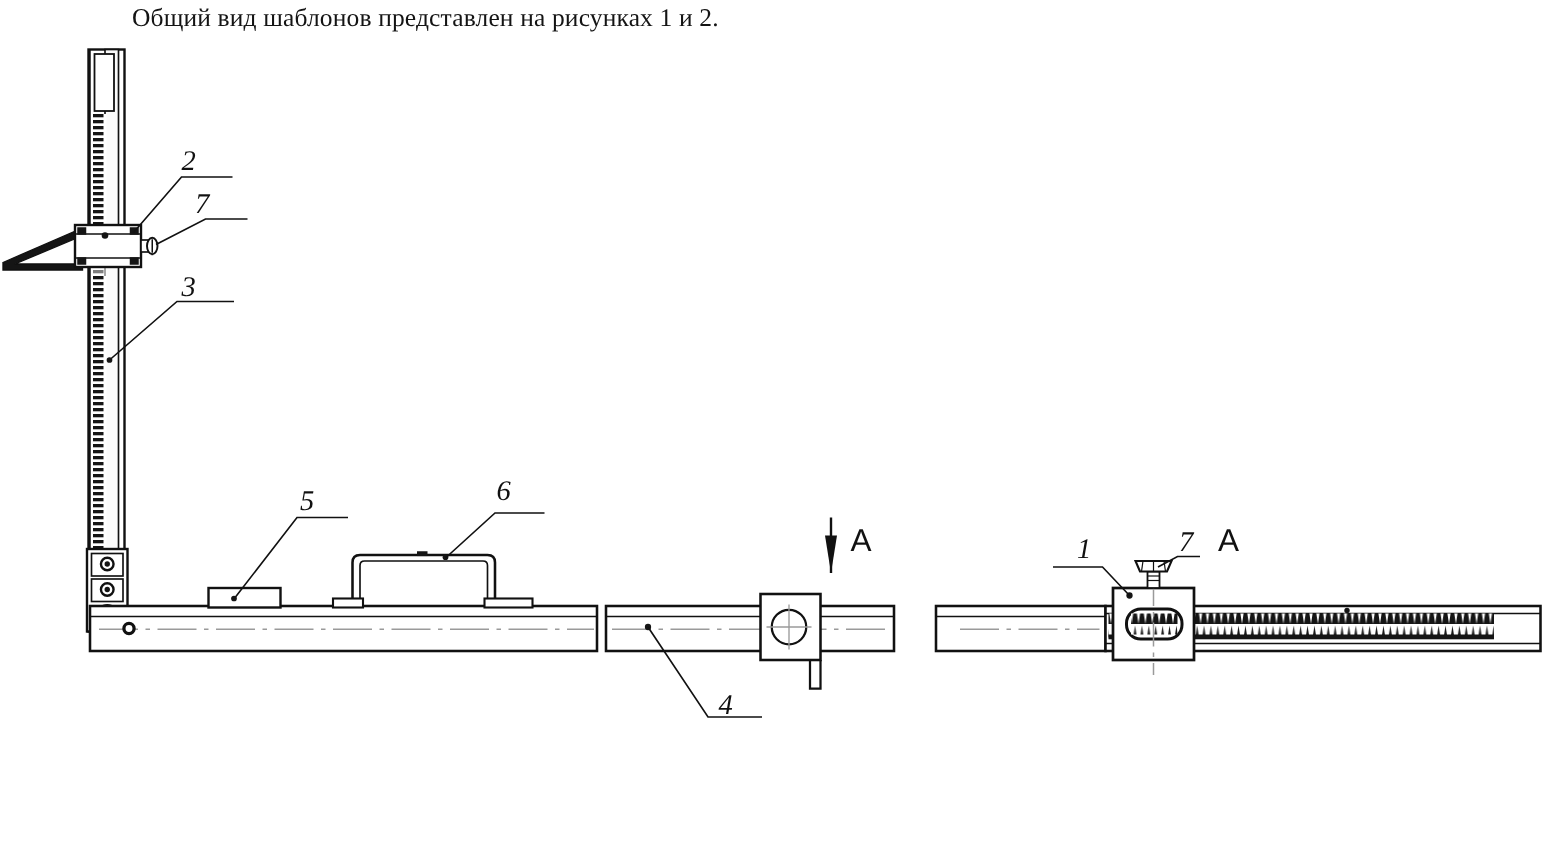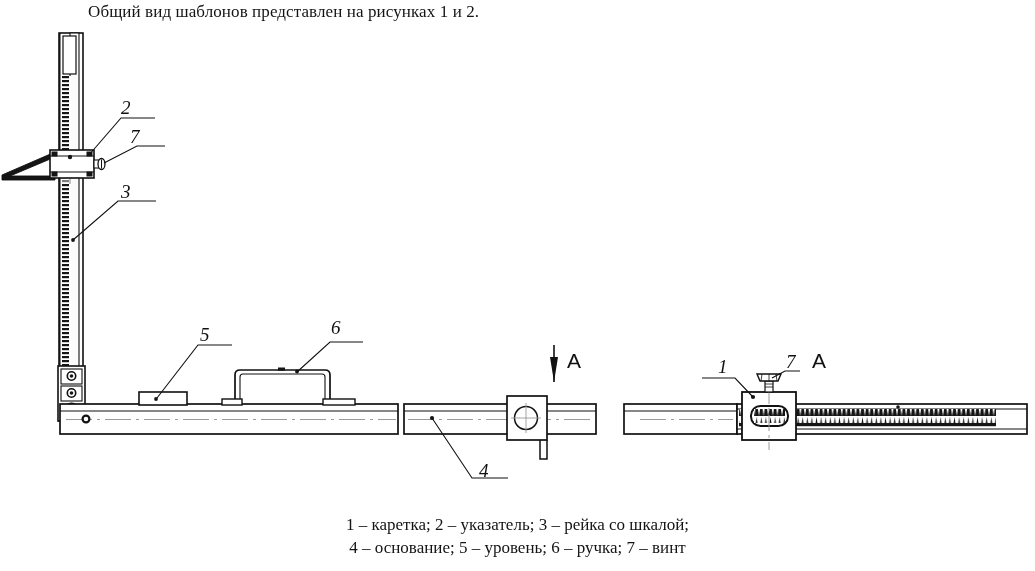--- a/index.html
+++ b/index.html
@@ -232,18 +232,14 @@
   <div class="callout" style="left:121px; top:182px;">3</div>
   <div class="callout" style="left:200px; top:325px;">5</div>
   <div class="callout" style="left:331px; top:318px;">6</div>
   <div class="callout" style="left:479px; top:461px;">4</div>
   <div class="callout" style="left:718px; top:357px;">1</div>
   <div class="callout" style="left:786px; top:352px;">7</div>
 
   <div class="section-letter" style="left:567px; top:350px;">A</div>
   <div class="section-letter" style="left:812px; top:350px;">A</div>
 
-  <div class="caption-block">
-    <span class="caption-line">1 – каретка; 2 – указатель; 3 – рейка со шкалой;</span>
-    <span class="caption-line">4 – основание; 5 – уровень; 6 – ручка; 7 – винт</span>
-  </div>
 
 </div>
 
 </body></html>

